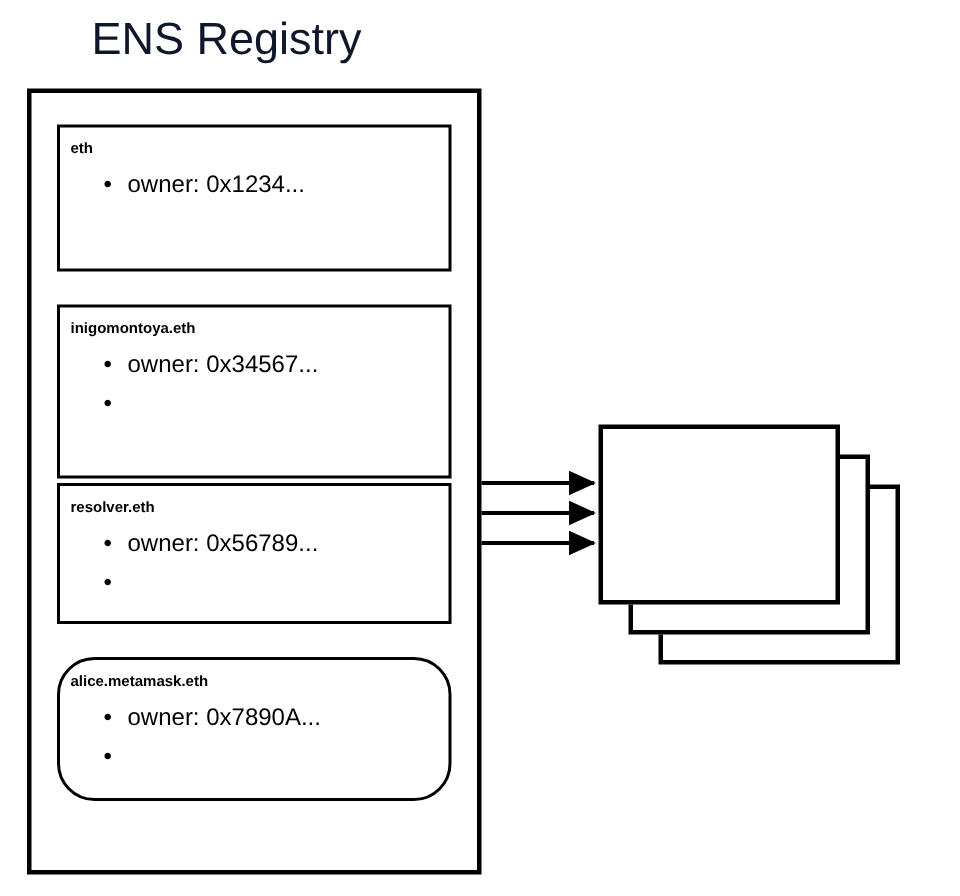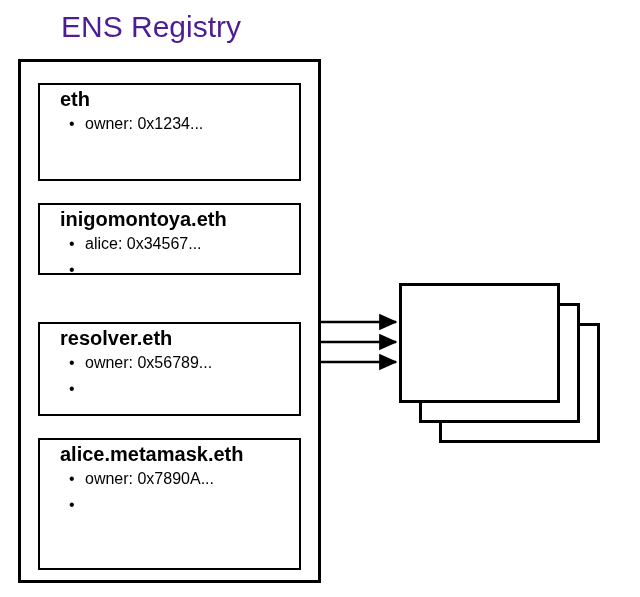--- a/index.html
+++ b/index.html
@@ -16,21 +16,21 @@
     color: #000000;
     overflow: hidden;
   }
 
   
   .heading {
     position: absolute;
     font-size: 30px;
     line-height: 34px;
     font-weight: 400;
-    color: #4c1d95;
+    color: #0f172a;
     white-space: nowrap;
   }
   #registry-title { left: 61px;  top: 10px; }
   #resolvers-title { left: 419px; top: 228px; }
 
   
   #registry-box {
     position: absolute;
     left: 18px;
     top: 59px;
@@ -44,29 +44,29 @@
   
   .record {
     position: absolute;
     left: 38px;
     width: 263px;
     border: 2px solid #000000;
     box-sizing: border-box;
     background: #ffffff;
   }
   #record-0 { top: 83px;  height: 98px;  }
-  #record-1 { top: 203px; height: 72px;  }
+  #record-1 { top: 203px; height: 116px;  }
   #record-2 { top: 322px; height: 94px;  }
-  #record-3 { top: 438px; height: 132px; }
+  #record-3 { top: 438px; height: 96px; border-radius: 25px; }
 
   .record-name {
     position: absolute;
-    left: 20px;
+    left: 7px;
     top: 5px;
-    font-size: 20px;
+    font-size: 10px;
     line-height: 19px;
     font-weight: bold;
     white-space: nowrap;
   }
   .record-attrs {
     position: absolute;
     left: 7px;
     top: 26px;
     margin: 0;
     padding: 0;
@@ -126,21 +126,21 @@
         <span>owner: 0x1234...</span>
       </li>
     </ul>
   </div>
 
   <div class="record" id="record-1">
     <div class="record-name">inigomontoya.eth</div>
     <ul class="record-attrs">
       <li>
         <span class="bullet">•</span>
-        <span>alice: 0x34567...</span>
+        <span>owner: 0x34567...</span>
       </li>
       <li>
         <span class="bullet">•</span>
       </li>
     </ul>
   </div>
 
   <div class="record" id="record-2">
     <div class="record-name">resolver.eth</div>
     <ul class="record-attrs">

